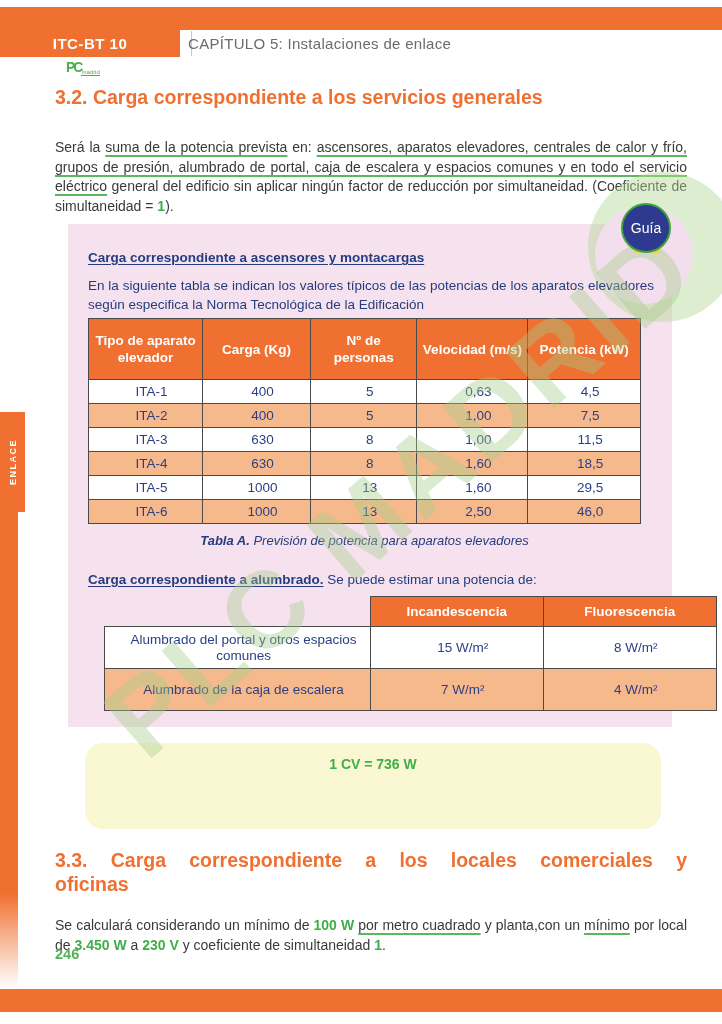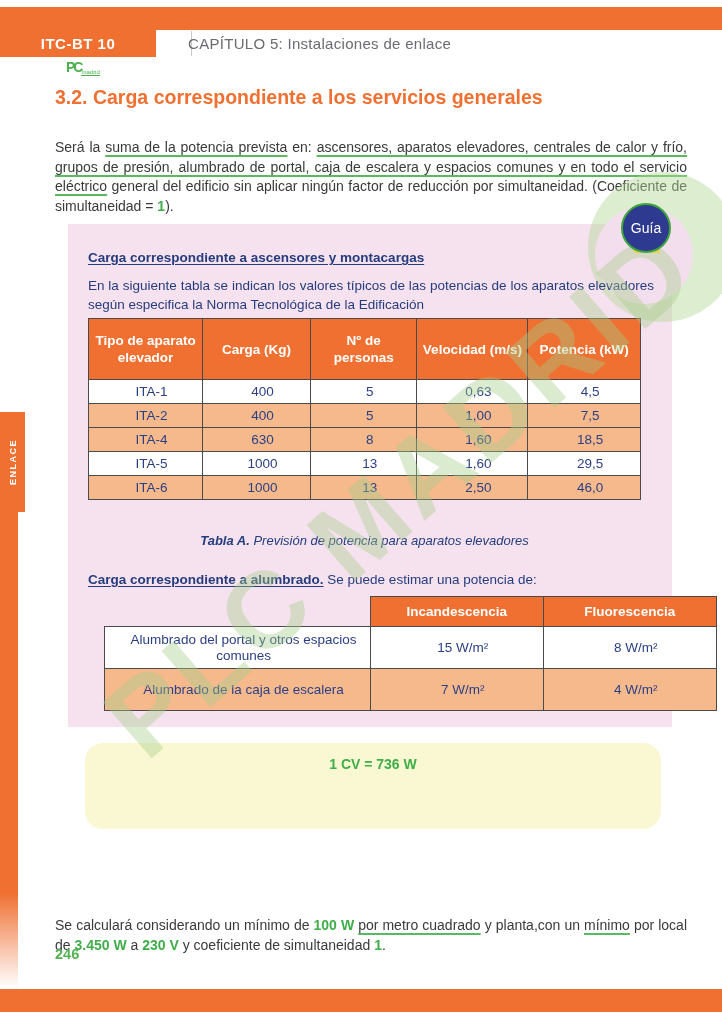--- a/index.html
+++ b/index.html
@@ -11,21 +11,21 @@
     --row-orange:#F6B98C;
     --body:#3A3A3A;
   }
   html,body{margin:0;padding:0;background:#888;}
   .page{
     position:relative;width:722px;height:1024px;background:#fff;
     overflow:hidden;font-family:"Liberation Sans",sans-serif;margin:0 auto;
   }
   
   .top-bar{position:absolute;left:0;top:7px;width:722px;height:23px;background:var(--orange);}
-  .itc-box{position:absolute;left:0;top:30px;width:156px;height:27px;background:var(--orange);
+  .itc-box{position:absolute;left:0;top:30px;width:180px;height:27px;background:var(--orange);
     display:flex;align-items:center;justify-content:center;color:#fff;font-weight:bold;
     font-size:15px;letter-spacing:.5px;}
   .chapter-divider{position:absolute;left:191px;top:31px;width:1px;height:25px;background:#c9c9c9;}
   .chapter{position:absolute;left:188px;top:30px;height:27px;display:flex;align-items:center;
     color:#6A6B6E;font-size:15px;letter-spacing:.3px;}
   
   .logo{position:absolute;left:66px;top:59px;color:#4CAF50;line-height:1;}
   .logo-mark{font-weight:bold;font-size:14px;letter-spacing:-2px;}
   .logo-name{font-size:6px;vertical-align:-2px;border-bottom:1px solid #4CAF50;}
   
@@ -145,20 +145,27 @@
       <td>0,63</td>
       <td>4,5</td>
     </tr>
     <tr class="alt">
       <td>ITA-2</td>
       <td>400</td>
       <td>5</td>
       <td>1,00</td>
       <td>7,5</td>
     </tr>
+    <tr class="plain">
+      <td>ITA-3</td>
+      <td>630</td>
+      <td>8</td>
+      <td>1,00</td>
+      <td>11,5</td>
+    </tr>
     <tr class="alt">
       <td>ITA-4</td>
       <td>630</td>
       <td>8</td>
       <td>1,60</td>
       <td>18,5</td>
     </tr>
     <tr class="plain">
       <td>ITA-5</td>
       <td>1000</td>
@@ -199,20 +206,24 @@
     </tr>
   </tbody>
     </table>
 
   <div class="wm-text">PLC MADRID</div>
 
   <div class="note-box">
     <div class="note-formula">1 CV = 736 W</div>
   </div>
 
+  <div class="h-sec h33">
+    <span class="jline">3.3. Carga correspondiente a los locales comerciales y</span>
+    <span>oficinas</span>
+  </div>
 
   <p class="para p3"><span>Se calculará considerando un mínimo de </span><span class="green-b">100 W</span><span> </span><span class="u-green">por metro cuadrado</span><span> y planta,con un </span><span class="u-green">mínimo</span><span> por local de </span><span class="green-b">3.450 W</span><span> a </span><span class="green-b">230 V</span><span> y coeficiente de simultaneidad </span><span class="green-b">1</span><span>.</span></p>
 
   <div class="page-num">246</div>
 
   <div class="side-tab">
     <span>ENLACE</span>
   </div>
   <div class="side-strip"></div>
   <div class="bottom-bar"></div>

